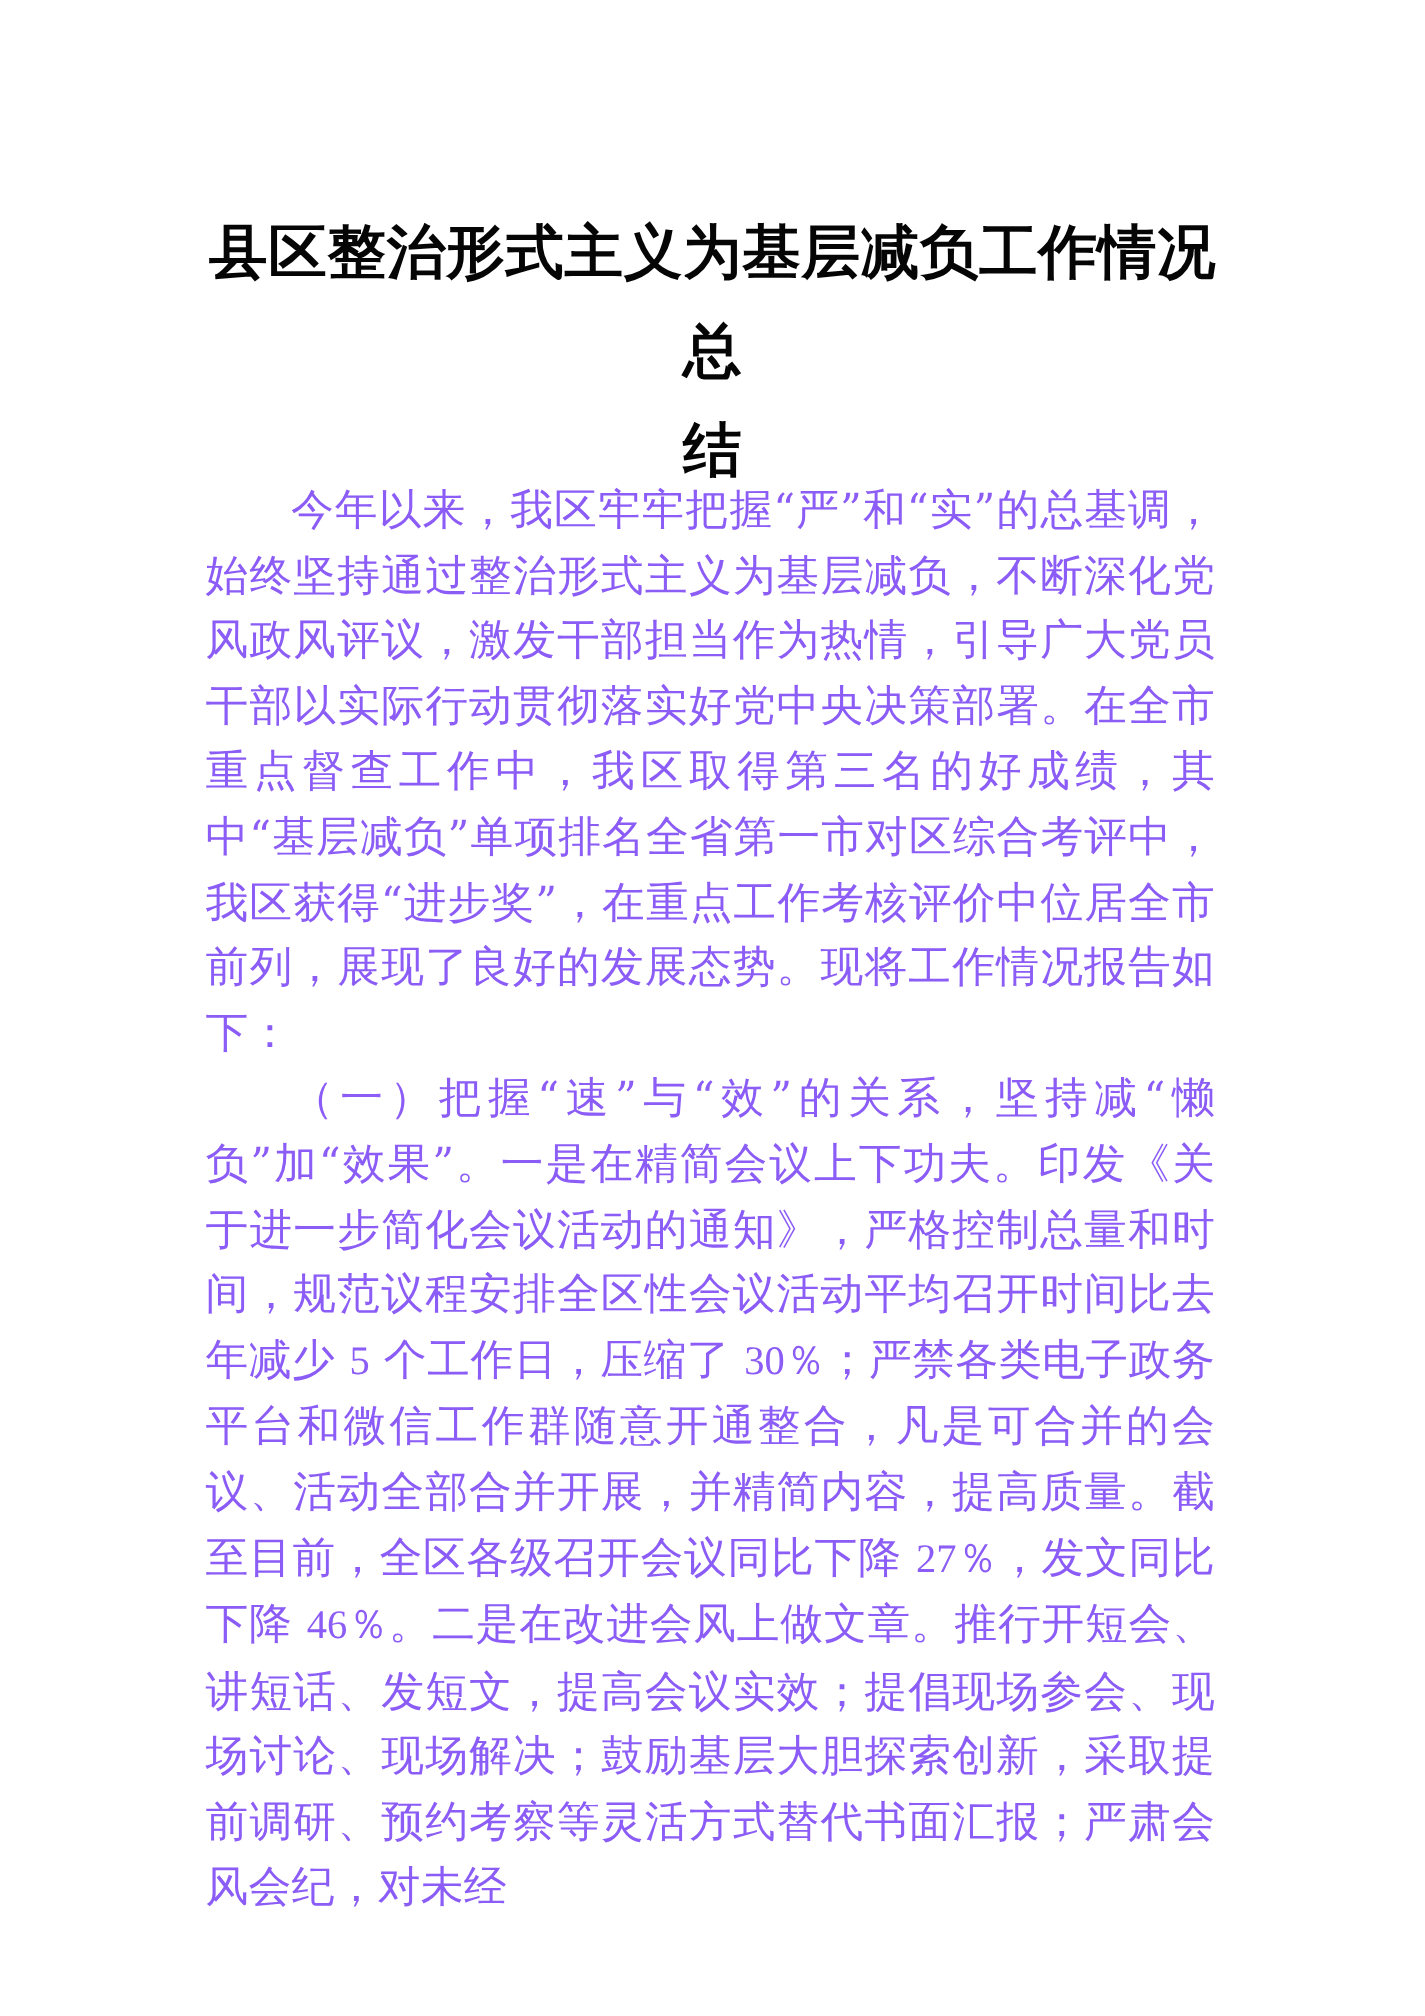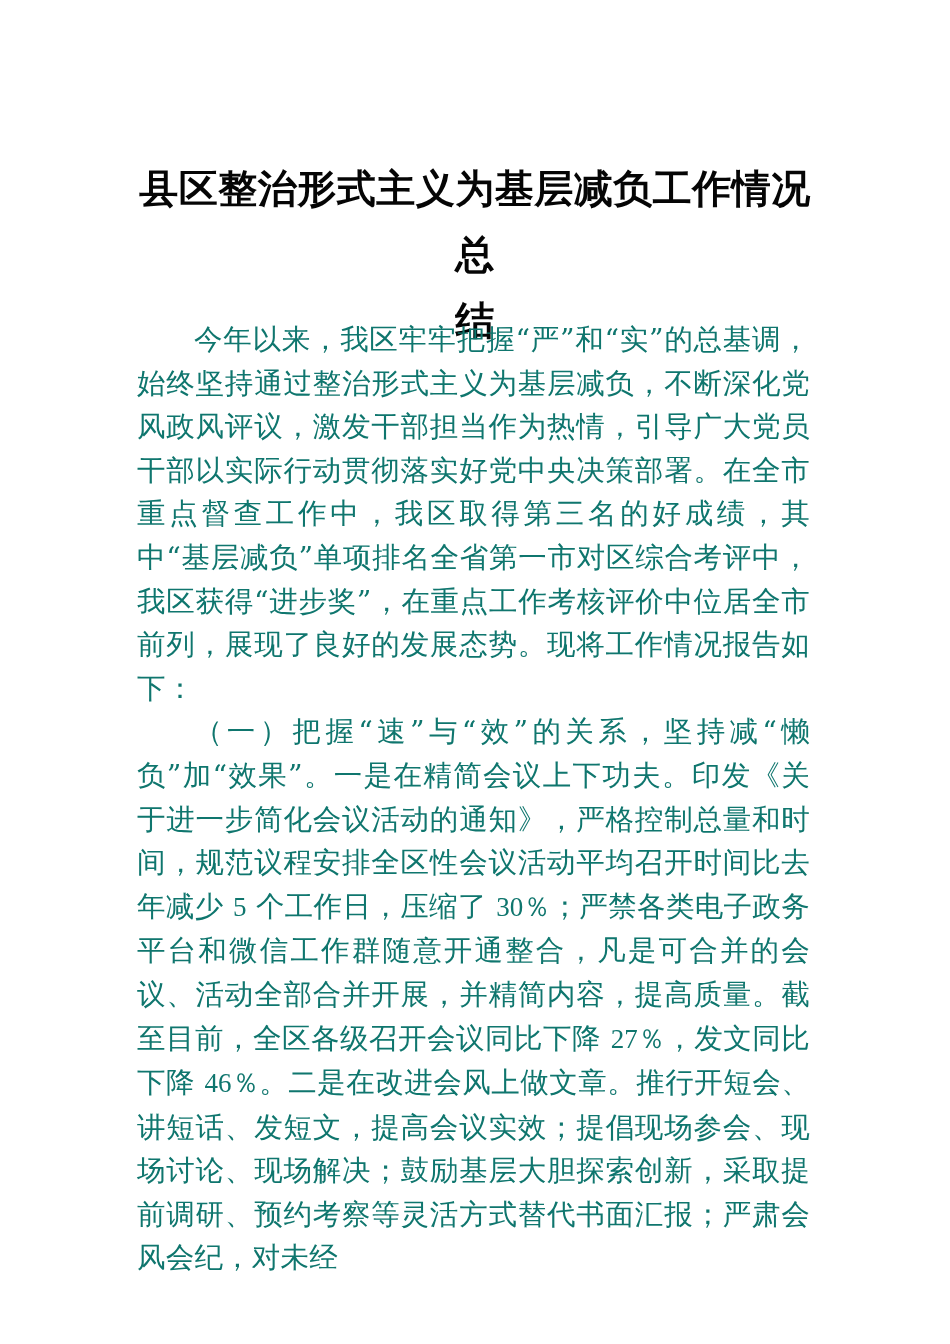--- a/index.html
+++ b/index.html
@@ -22,21 +22,21 @@
     width: 950px;
     height: 1344px;
     background: #ffffff;
     box-sizing: border-box;
   }
 
   
   .doc-title {
     position: absolute;
     left: 137px;
-    top: 156px;
+    top: 136px;
     width: 676px;
     text-align: center;
     font-family: "Liberation Serif", "DejaVu Serif", serif;
     font-weight: 700;
     font-size: 39px;
     line-height: 66px;
     letter-spacing: 0.5px;
     color: #050505;
   }
 
@@ -50,21 +50,21 @@
 
   p.para {
     margin: 0;
     padding: 0;
     font-family: "DejaVu Serif", "Liberation Serif", serif;
     font-size: 28.5px;
     line-height: 43.6px;
     text-align: justify;
     text-justify: inter-ideograph;
     text-indent: 2em;
-    color: #0f766e;
+    color: #8b5cf6;
     word-break: break-all;
     letter-spacing: 0.2px;
   }
 
   
   p.section-heading {
     margin: 0;
     padding: 0;
     font-family: "Liberation Sans", "DejaVu Sans", sans-serif;
     font-weight: 700;

